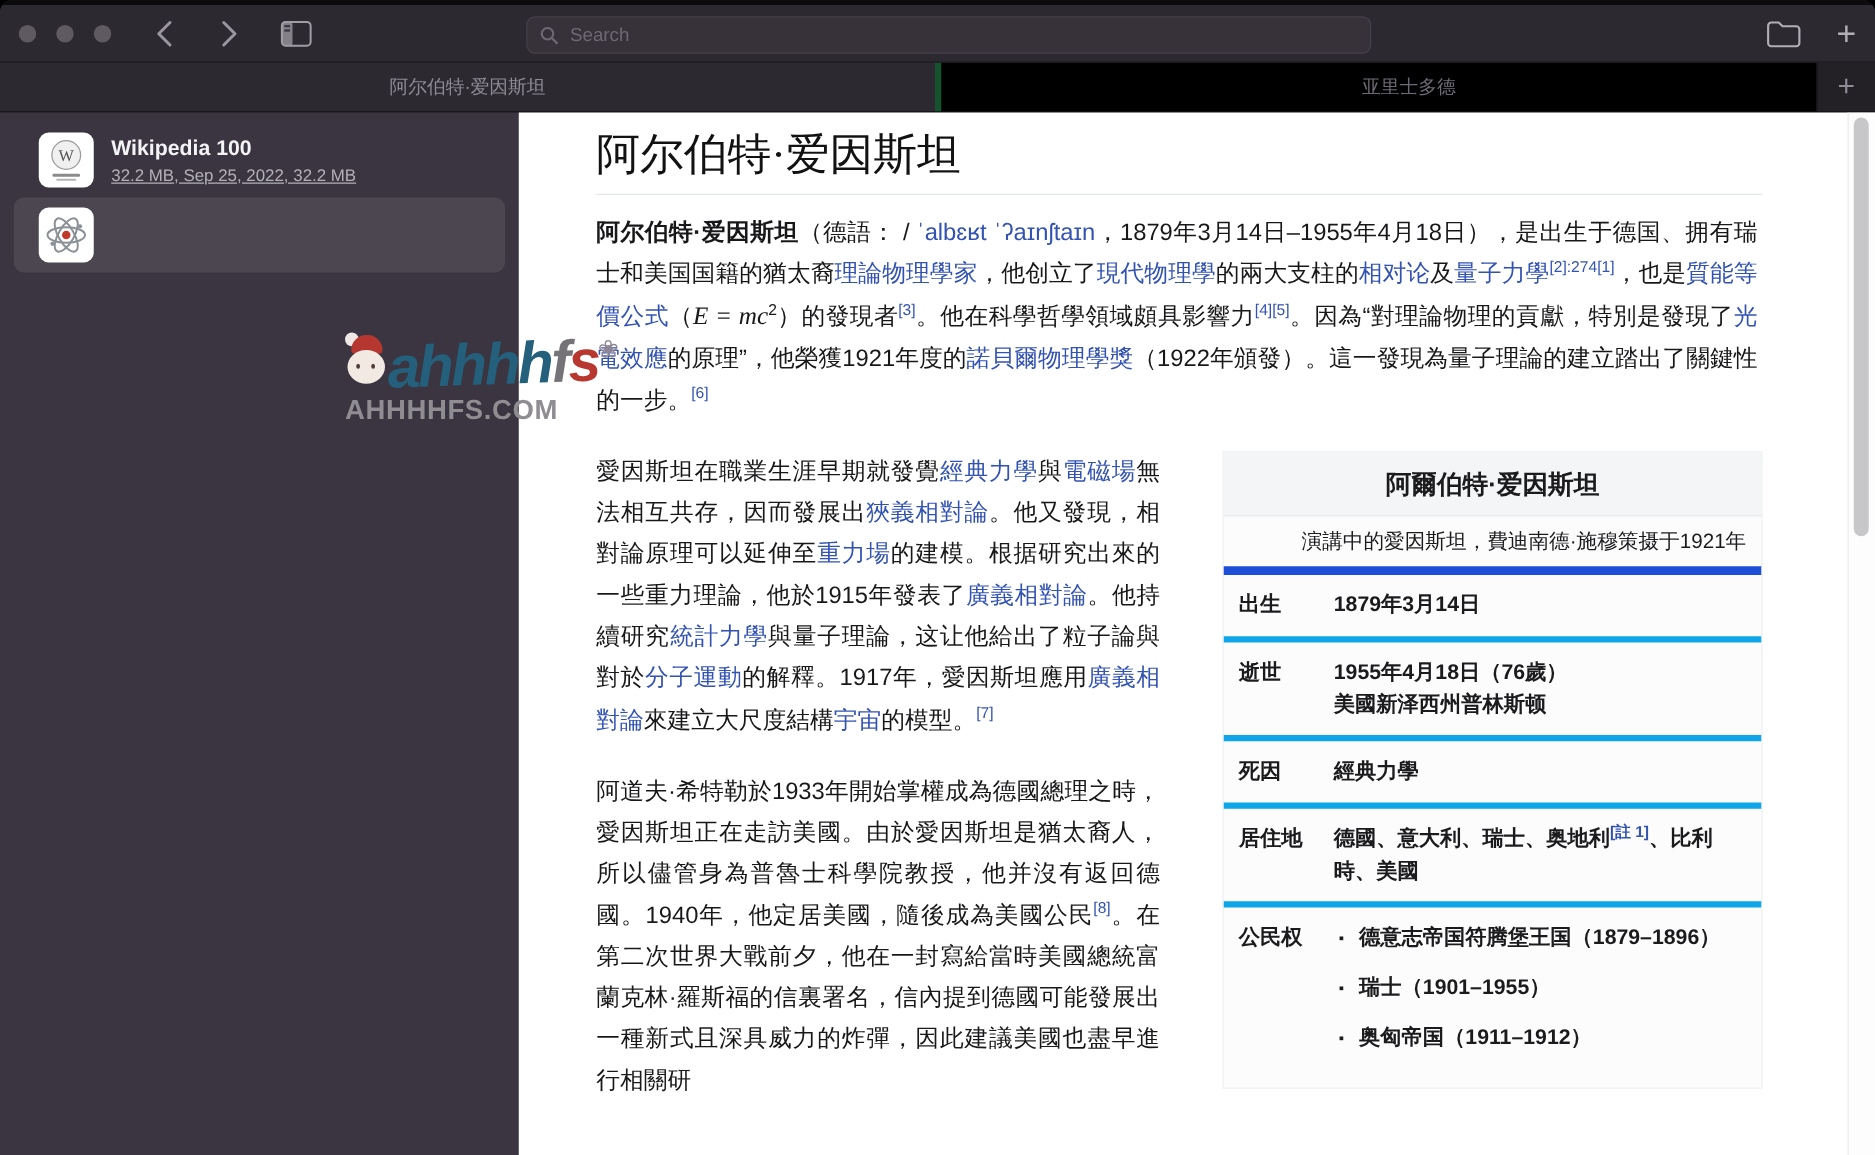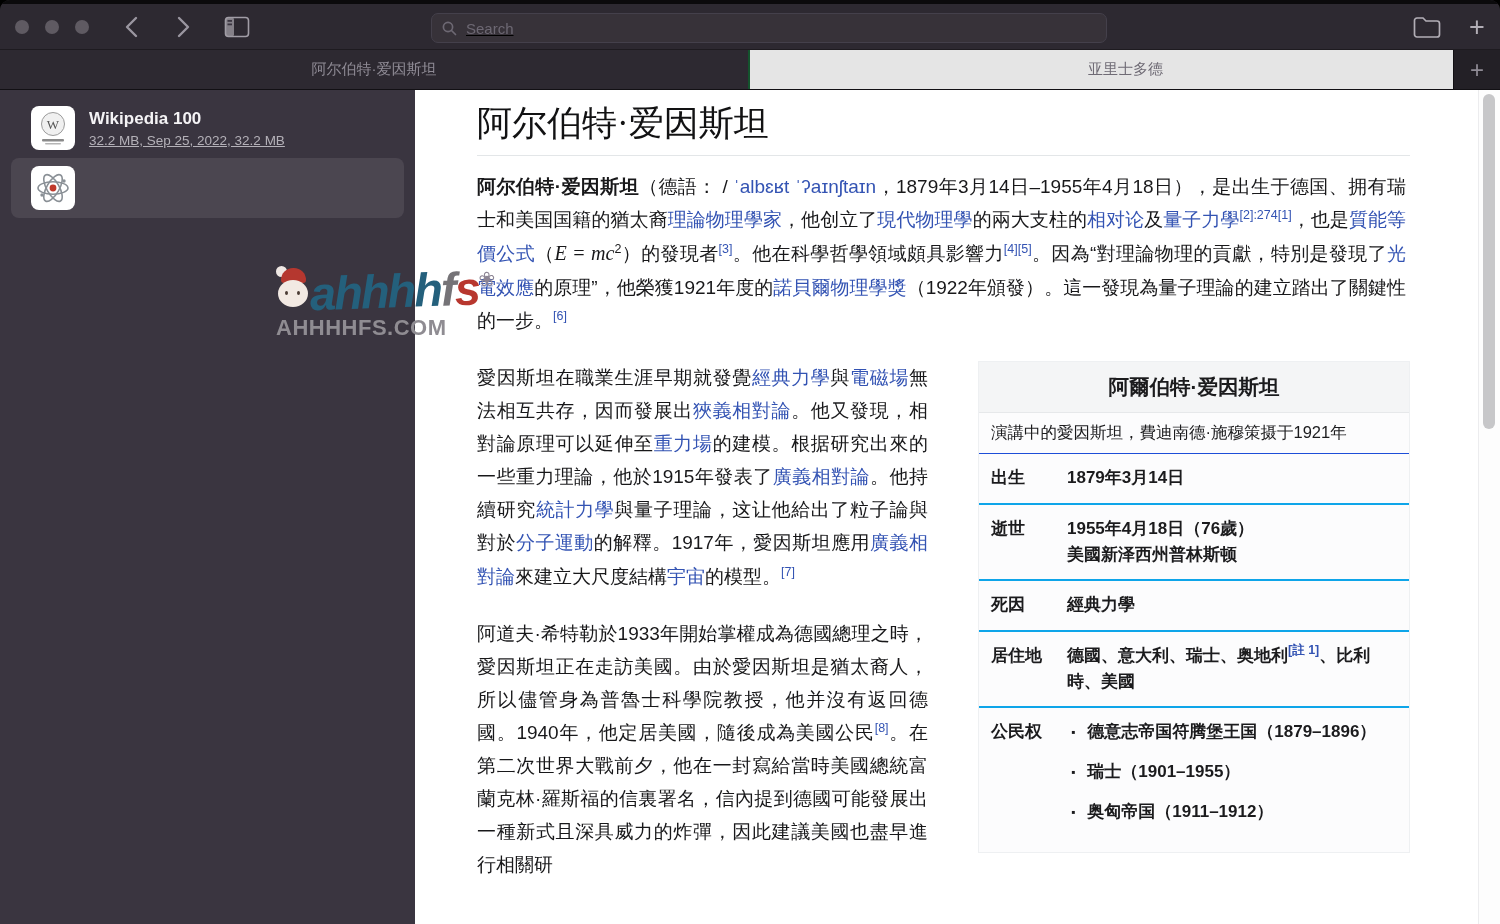--- a/index.html
+++ b/index.html
@@ -8,32 +8,32 @@
           border-radius:10px 10px 0 0;font-family:"Liberation Sans","DejaVu Sans",sans-serif;}
   .top-strip{height:4px;background:#0b0a0c;}
   
   .titlebar{position:relative;height:46px;background:#2d2931;border-bottom:1px solid #1e1b20;}
   .light{position:absolute;top:16px;width:14px;height:14px;border-radius:50%;background:#5f5a62;}
   .light.l1{left:15px}.light.l2{left:45px}.light.l3{left:75px}
   .navbtn{position:absolute;top:10px;width:26px;height:26px;display:flex;align-items:center;justify-content:center;cursor:pointer;}
   .navbtn svg{stroke:#9a96a0;stroke-width:2.4;fill:none;stroke-linecap:round;stroke-linejoin:round;}
   .nav-back{left:118px}.nav-forward{left:170px}
   .toggle-btn{position:absolute;left:224px;top:12px;width:26px;height:22px;cursor:pointer;}
-  .search-pill{position:absolute;left:431px;top:9px;width:676px;height:30px;background:#373239;
-               border:1px solid #44404b;border-radius:7px;display:flex;align-items:center;padding:0 10px;text-decoration:underline;}
+  .search-pill{position:absolute;left:421px;top:9px;width:676px;height:30px;background:#373239;
+               border:1px solid #44404b;border-radius:7px;display:flex;align-items:center;padding:0 10px;}
   .search-pill input{flex:1;background:transparent;border:none;outline:none;color:#cfcdd3;font-size:15px;margin-left:7px;font-family:inherit;}
   .search-pill input::placeholder{color:#6d6873;}
   .folder-btn{position:absolute;left:1412px;top:11px;width:34px;height:26px;cursor:pointer;}
   .add-btn{position:absolute;left:1460px;top:6px;width:34px;height:34px;color:#b2aeb6;font-size:27px;
            font-weight:300;display:flex;align-items:center;justify-content:center;cursor:pointer;}
   
   .tabbar{display:flex;height:40px;background:#1b181c;border-bottom:1px solid #121014;}
   .tab{display:flex;align-items:center;justify-content:center;font-size:15px;cursor:pointer;}
   .tab.active{width:748px;background:#2d2931;color:#8f8b95;}
-  .tab.inactive{flex:1;background:#e5e5e5;color:#6f6b75;border-left:2px solid #14532d;padding-left:48px;}
+  .tab.inactive{flex:1;background:#000000;color:#6f6b75;border-left:5px solid #14532d;padding-left:48px;}
   .tab-plus{width:47px;background:#232026;color:#8f8b95;font-size:24px;font-weight:300;display:flex;
             align-items:center;justify-content:center;border-left:1px solid #121014;cursor:pointer;}
   
   .main{display:flex;height:834px;}
   .sidebar{position:relative;width:415px;background:#3a3540;flex:none;padding-top:8px;}
   .side-item{position:relative;display:flex;align-items:center;height:60px;margin:0 11px;border-radius:8px;
              padding:0 10px 0 20px;cursor:pointer;}
   .side-item.selected{background:#4b4650;}
   .tile{width:44px;height:44px;border-radius:8px;background:#fff;flex:none;display:flex;align-items:center;justify-content:center;overflow:hidden;}
   .side-text{margin-left:14px;min-width:0;}
@@ -45,22 +45,22 @@
            margin:4px 0 14px 0;padding-bottom:8px;border-bottom:1px solid #e3e6e8;}
   .para{font-size:19px;line-height:1.74;color:#18181a;margin:0 4px 24px 0;text-align:justify;}
   .wlink{color:#3353b3;text-decoration:none;cursor:pointer;}
   sup{font-size:12.5px;line-height:0;vertical-align:super;}
   .para i{font-family:"Liberation Serif","DejaVu Serif",serif;font-style:italic;font-size:1.06em;}
   .cols{display:flex;justify-content:space-between;align-items:flex-start;}
   .leftcol{width:455px;flex:none;}
   
   .infobox{width:432px;flex:none;background:#fcfcfd;font-size:17px;color:#1b1b1d;border:1px solid #eef0f2;}
   .ib-title{background:#f4f5f6;text-align:center;font-weight:700;font-size:20.5px;padding:11px 8px;border-bottom:1px solid #e6e8ea;}
-  .ib-caption{text-align:left;font-size:16.5px;padding:9px 12px;border-bottom:1px solid #1d4ed8;}
-  .ib-row{display:flex;border-bottom:2px solid #0ea5e9;}
+  .ib-caption{text-align:right;font-size:16.5px;padding:9px 12px;border-bottom:7px solid #1d4ed8;}
+  .ib-row{display:flex;border-bottom:5px solid #0ea5e9;}
   .ib-row:last-child{border-bottom:none;}
   .ib-label{width:82px;flex:none;font-weight:700;padding:11px 4px 11px 12px;line-height:1.5;}
   .ib-value{flex:1;padding:11px 6px 11px 6px;line-height:1.55;font-weight:bold;}
   .ib-list{list-style:none;margin:2px 0 0 0;padding:0 0 0 4px;}
   .ib-list li{margin:0 0 17px 0;line-height:1.35;}
   .ib-list li::before{content:"▪";font-size:12px;margin-right:12px;vertical-align:1px;}
   
   .scroll-gutter{position:absolute;right:0;top:0;bottom:0;width:22px;background:#fdfdfd;border-left:1px solid #ececee;}
   .scroll-thumb{position:absolute;right:5px;top:4px;width:12px;height:335px;background:#c7c7c9;border-radius:7px;cursor:pointer;}
   

